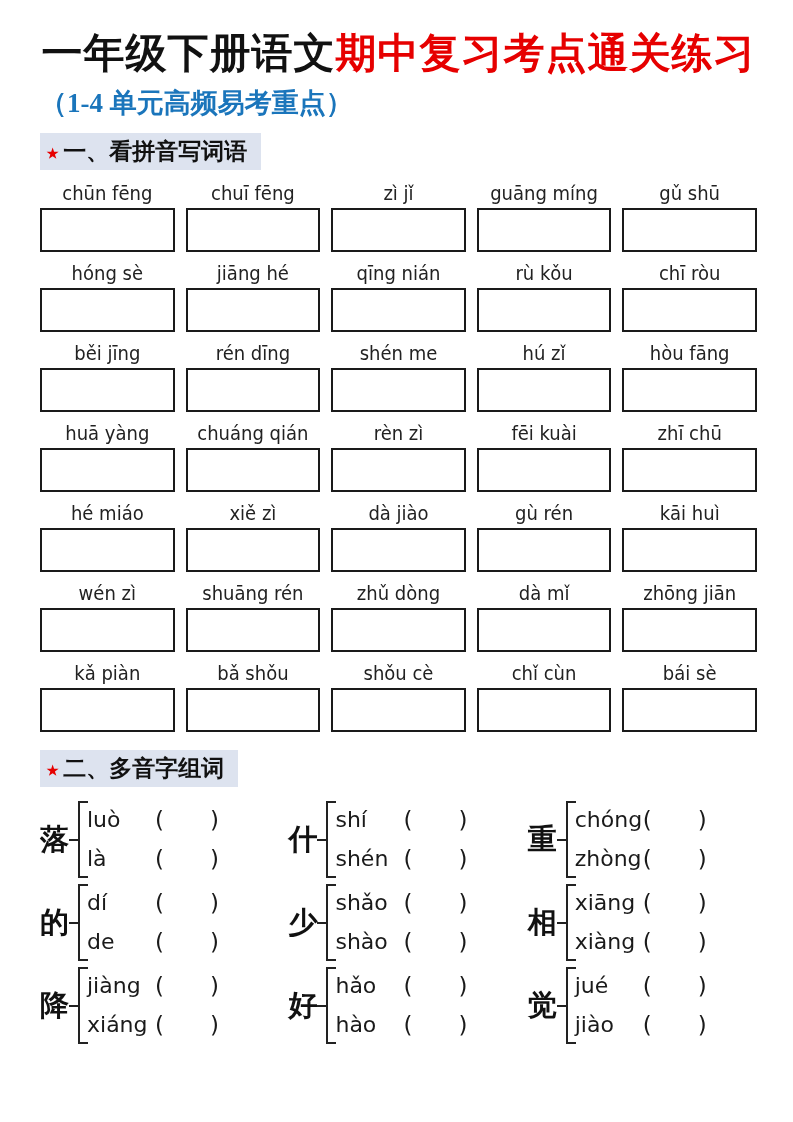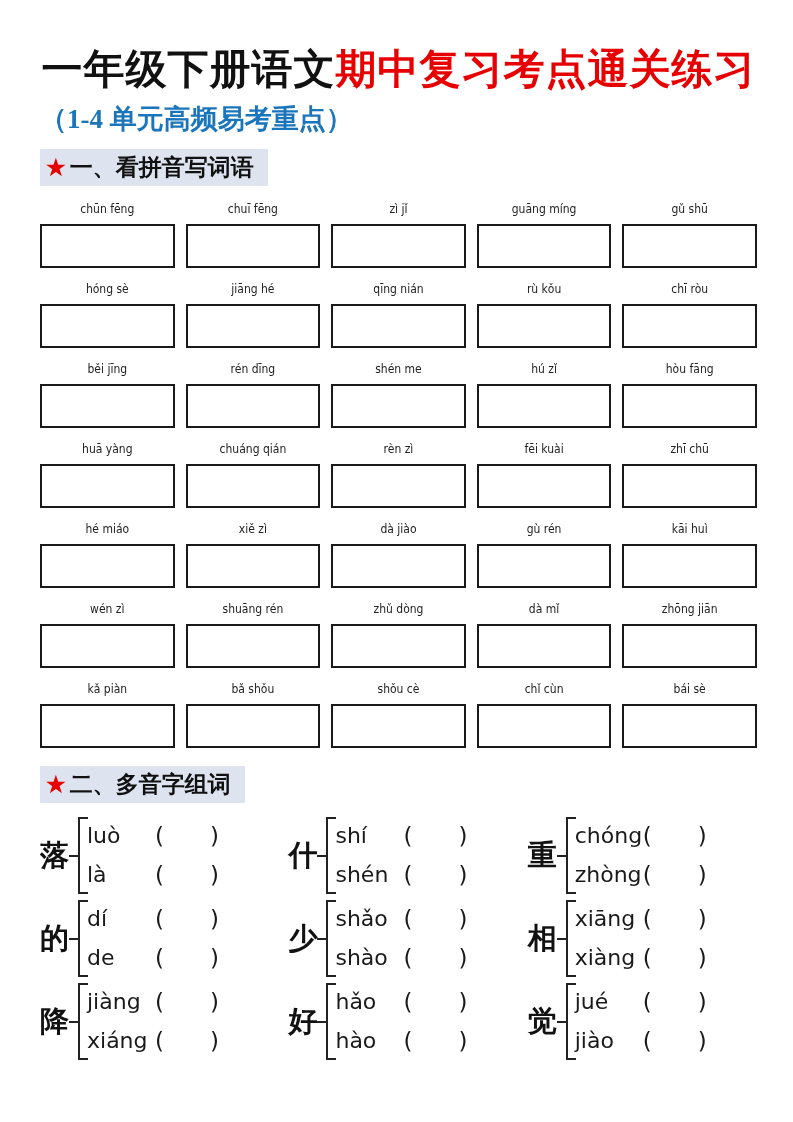--- a/index.html
+++ b/index.html
@@ -3,37 +3,37 @@
 <meta charset="utf-8">
 <style>
   * { margin:0; padding:0; box-sizing:border-box; }
   html,body { width:793px; height:1122px; background:#ffffff; overflow:hidden;
               font-family:"DejaVu Sans", sans-serif; color:#1a1a1a; }
   .page { width:793px; height:1122px; padding:30px 36px 0 40px; }
 
   
   .title { text-align:center; font-family:"Liberation Serif","DejaVu Serif",serif;
            font-weight:bold; font-size:41px; letter-spacing:1px; line-height:1.15;
-           white-space:nowrap;margin-top:16px; }
+           white-space:nowrap; }
   .title .t-black { color:#111111; }
   .title .t-red   { color:#e60000; }
   .subtitle { font-family:"Liberation Serif","DejaVu Serif",serif;
               font-weight:bold; font-size:27px; color:#1a75bb; margin-top:8px; }
 
   
   .sec-head { display:inline-block; background:#dde3ef; padding:3px 14px 3px 6px;
-              font-family:Liberation Serif, serif; font-weight:bold;
+              font-family:Liberation Mono, monospace; font-weight:bold;
               font-size:23px; color:#111; margin:12px 0 8px 0; }
   .sec-head .star { color:#e60000; font-size:22px; margin-right:4px; }
 
   
   .py-grid { width:100%; }
   .py-row { display:flex; gap:11px; margin-bottom:6px; }
   .py-cell { flex:1 1 0; min-width:0; }
-  .py-label { text-align:center; font-size:12px; height:30px; line-height:30px;
+  .py-label { text-align:center; font-size:20px; height:30px; line-height:30px;
               color:#222; white-space:nowrap; font-stretch:condensed; }
   .py-box { height:44px; border:2px solid #1a1a1a; background:#ffffff; }
 
   
   .poly-grid { display:grid; grid-template-columns:1.04fr 1fr 1fr; column-gap:10px;
                row-gap:6px; margin-top:6px; }
   .poly { display:flex; align-items:center; }
   .hanzi { font-family:"Liberation Serif","DejaVu Serif",serif; font-weight:bold;
            font-size:29px; color:#111; }
   .dash { width:9px; height:2px; background:#222; flex:0 0 auto; }

